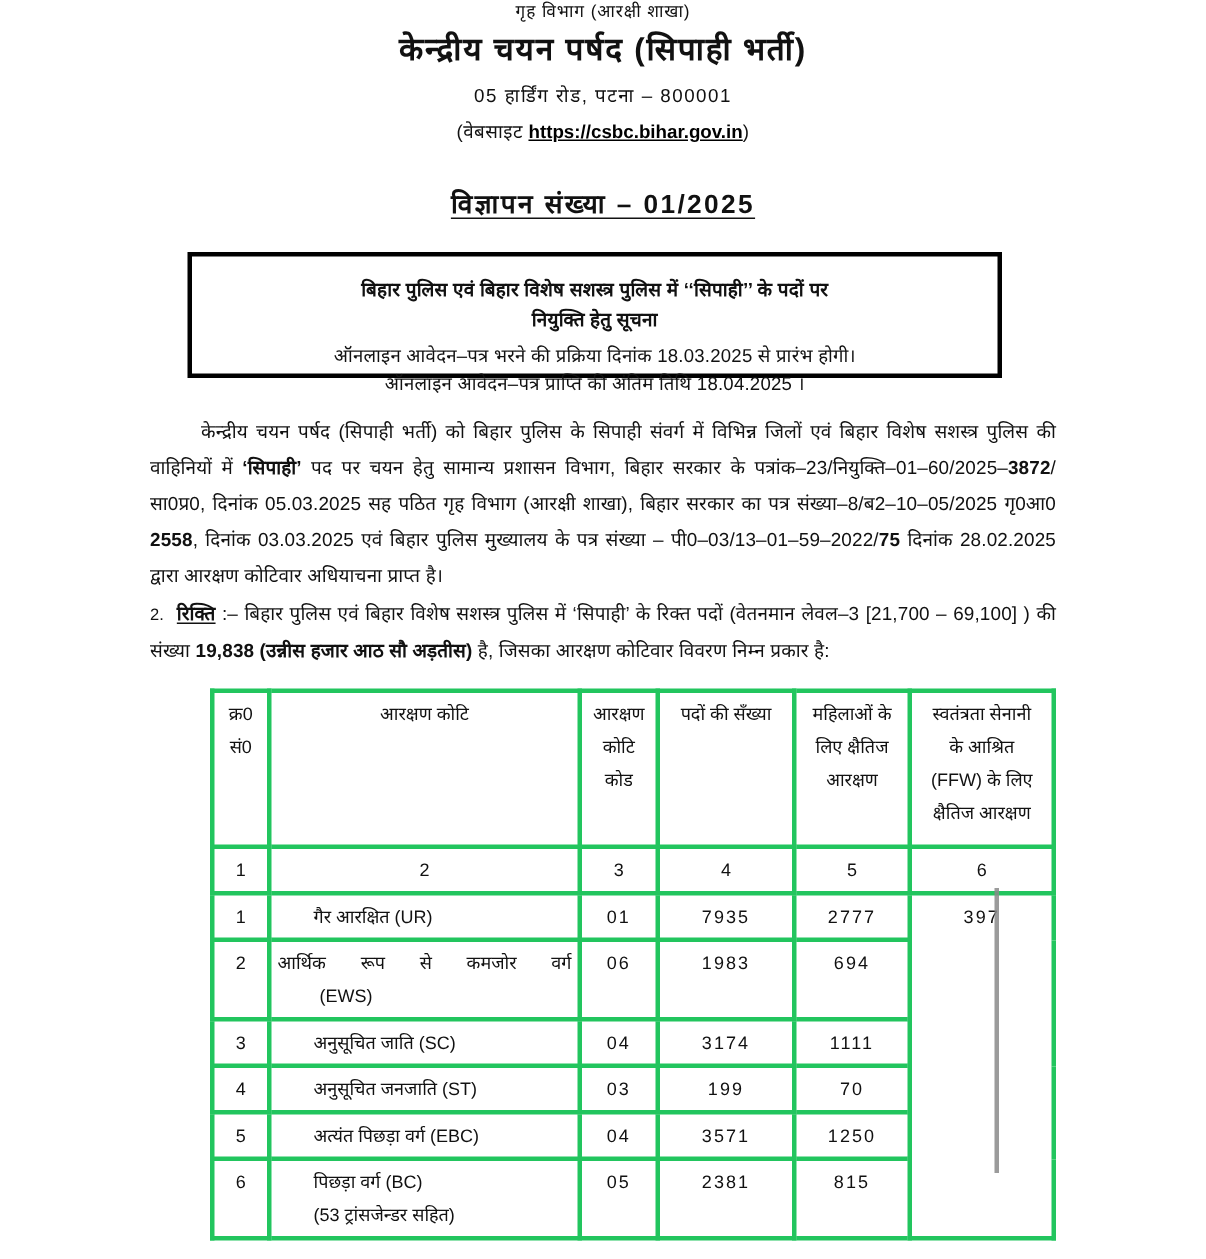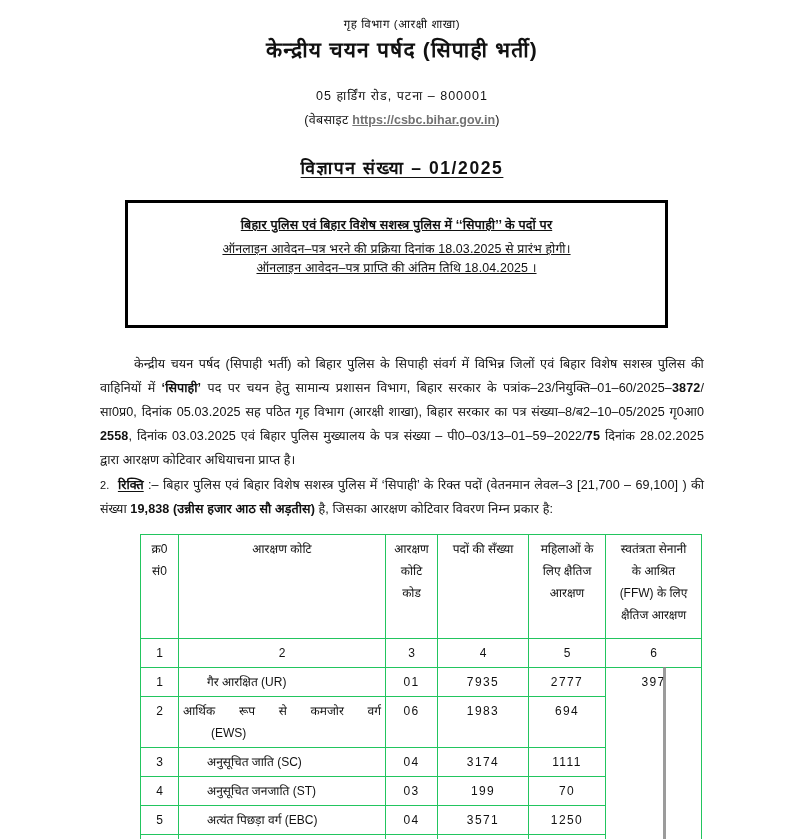--- a/index.html
+++ b/index.html
@@ -23,52 +23,52 @@
     box-sizing: border-box;
     padding: 0 100px;
   }
 
   
   .masthead { text-align: center; }
 
   .dept-line {
     font-size: 11.5px;
     letter-spacing: 0.6px;
-    padding-top: 17px;
+    padding-top: 1px;
     line-height: 14px;
     white-space: nowrap;
   }
 
   .org-title {
     font-size: 21px;
     font-weight: bold;
     letter-spacing: 1.2px;
     line-height: 30px;
     margin-top: 4px;
     white-space: nowrap;
   }
 
   .address-line {
     font-size: 12.5px;
     letter-spacing: 1.0px;
     line-height: 17px;
-    margin-top: 23px;
+    margin-top: 7px;
     white-space: nowrap;
   }
 
   .website-line {
     font-size: 12.5px;
     letter-spacing: 0.3px;
     line-height: 17px;
     margin-top: 7px;
     white-space: nowrap;
   }
   .website-line a,
   .website-link {
-    color: #737373;
+    color: #000000;
     text-decoration: underline;
     font-weight: bold;
     letter-spacing: 0px;
   }
 
   
   .advt-no {
     text-align: center;
     font-size: 17.5px;
     font-weight: bold;
@@ -81,24 +81,23 @@
     text-underline-offset: 3px;
   }
 
   
   .notice-box {
     margin-top: 21px;
     margin-left: 25px;
     margin-right: 36px;
     border: 3px solid #000000;
     box-sizing: border-box;
-    height: 128px;
+    height: 84px;
     padding: 12px 18px 0 18px;
     background: #fff;
-    text-decoration: underline;
   }
   .notice-head {
     text-align: center;
     font-size: 12.6px;
     font-weight: bold;
     line-height: 20px;
     letter-spacing: 0.15px;
   }
   .notice-sub {
     font-size: 12.4px;
@@ -135,21 +134,21 @@
     margin-right: 40px;
     position: relative;
   }
   table.resv {
     border-collapse: collapse;
     width: 524px;
     table-layout: fixed;
     font-size: 12px;
   }
   table.resv td, table.resv th {
-    border: 1px solid #22c55e;
+    border: 3px solid #22c55e;
     padding: 3px 4px;
     vertical-align: top;
     font-weight: normal;
     line-height: 22px;
   }
   table.resv th {
     text-align: center;
     vertical-align: top;
   }
   .c { text-align: center; }
@@ -182,20 +181,21 @@
     <div class="org-title">केन्द्रीय चयन पर्षद (सिपाही भर्ती)</div>
     <div class="address-line">05 हार्डिंग रोड, पटना – 800001</div>
     <div class="website-line"><span>(वेबसाइट </span><a class="website-link" href="#">https://csbc.bihar.gov.in</a><span>)</span></div>
   </div>
 
   <div class="advt-no"><span class="u">विज्ञापन संख्या – 01/2025</span></div>
 
   <div class="notice-box">
     <div class="notice-head">
       <div>बिहार पुलिस एवं बिहार विशेष सशस्त्र पुलिस में ‘‘सिपाही’’ के पदों पर</div>
+      <div>नियुक्ति हेतु सूचना</div>
     </div>
     <div class="notice-sub">
       <div>ऑनलाइन आवेदन–पत्र भरने की प्रक्रिया दिनांक 18.03.2025 से प्रारंभ होगी।</div>
       <div>ऑनलाइन आवेदन–पत्र प्राप्ति की अंतिम तिथि 18.04.2025 ।</div>
     </div>
   </div>
 
   <div class="para para-1"><span>केन्द्रीय चयन पर्षद (सिपाही भर्ती) को बिहार पुलिस के सिपाही संवर्ग में विभिन्न जिलों एवं बिहार विशेष सशस्त्र पुलिस की वाहिनियों में </span><span class="b">‘सिपाही’</span><span> पद पर चयन हेतु सामान्य प्रशासन विभाग, बिहार सरकार के पत्रांक–23/नियुक्ति–01–60/2025–</span><span class="b">3872</span><span>/सा0प्र0, दिनांक 05.03.2025 सह पठित गृह विभाग (आरक्षी शाखा), बिहार सरकार का पत्र संख्या–8/ब2–10–05/2025 गृ0आ0 </span><span class="b">2558</span><span>, दिनांक 03.03.2025 एवं बिहार पुलिस मुख्यालय के पत्र संख्या – पी0–03/13–01–59–2022/</span><span class="b">75</span><span> दिनांक 28.02.2025 द्वारा आरक्षण कोटिवार अधियाचना प्राप्त है।</span></div>
 
   <div class="para para-2"><span class="num">2.</span>&nbsp;&nbsp;<span class="b u">रिक्ति</span><span> :–  बिहार पुलिस एवं बिहार विशेष सशस्त्र पुलिस में ‘सिपाही’ के रिक्त पदों (वेतनमान लेवल–3 [21,700 – 69,100] ) की संख्या </span><span class="b">19,838 (उन्नीस हजार आठ सौ अड़तीस)</span><span> है, जिसका आरक्षण कोटिवार विवरण निम्न प्रकार है:</span></div>

